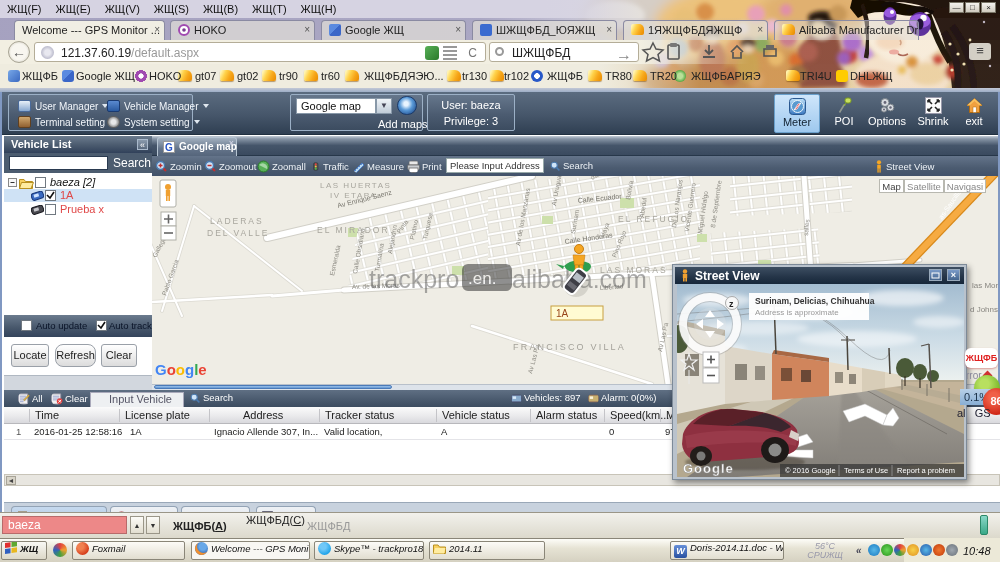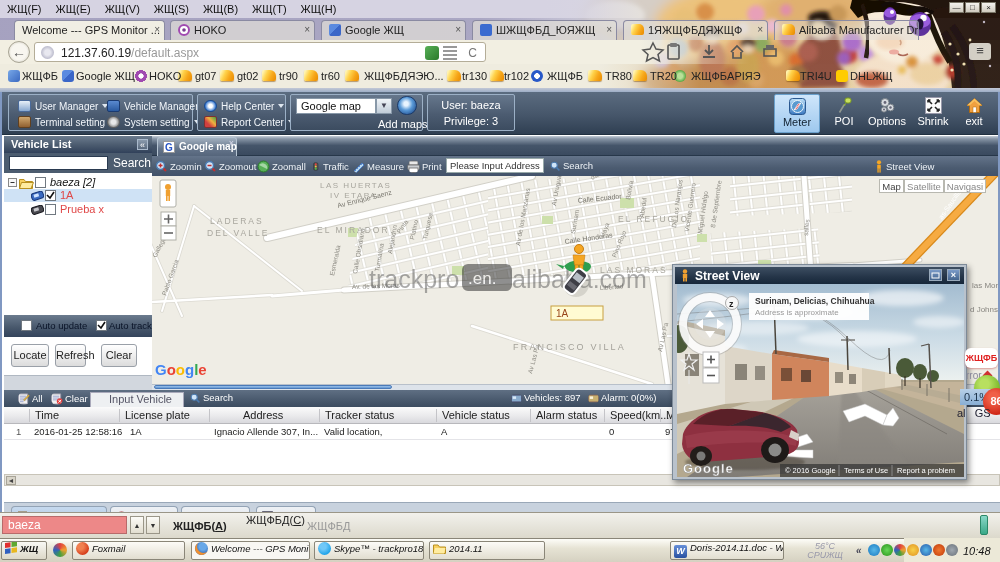--- a/index.html
+++ b/index.html
@@ -225,20 +225,25 @@
   </div>
   <div id="navbar">
     <div style="position:absolute;left:8px;top:1px;width:22px;height:22px;border-radius:11px;background:radial-gradient(circle,#f8f6f0 55%,#c8c4b4);border:1px solid #a8a494;color:#555;text-align:center;line-height:20px;font-size:14px;">←</div>
     <div class="inputbox" style="left:34px;top:2px;width:452px;height:20px;">
       <span style="position:absolute;left:6px;top:3px;width:13px;height:13px;border-radius:7px;background:radial-gradient(circle,#e8e8f0 30%,#9898b0);"></span>
       <span style="position:absolute;left:26px;top:3px;font-size:12px;color:#222;">121.37.60.19<span style="color:#999;">/default.aspx</span></span>
       <span style="position:absolute;right:46px;top:3px;width:14px;height:14px;background:linear-gradient(135deg,#58b058,#2a7a2a);border-radius:3px;"></span>
       <span style="position:absolute;right:28px;top:3px;width:14px;height:14px;background:repeating-linear-gradient(0deg,#999 0 2px,#fff 2px 4px);"></span>
       <span style="position:absolute;right:8px;top:3px;font-size:12px;color:#777;">C</span>
     </div>
+    <div class="inputbox" style="left:489px;top:2px;width:150px;height:20px;">
+      <span style="position:absolute;left:5px;top:4px;width:9px;height:9px;border-radius:6px;border:2px solid #999;"></span>
+      <span style="position:absolute;left:22px;top:3px;font-size:12px;color:#222;">ШЖЩФБД</span>
+      <span style="position:absolute;right:6px;top:3px;color:#888;">→</span>
+    </div>
     <svg width="160" height="24" viewBox="0 0 160 24" style="position:absolute;left:640px;top:0;">
       <path d="M13 3 L16 9 L23 10 L18 14.5 L19.5 21 L13 17.5 L6.5 21 L8 14.5 L3 10 L10 9 Z" fill="none" stroke="#555" stroke-width="1.5"></path>
       <rect x="28" y="5" width="11" height="14" fill="none" stroke="#555" stroke-width="1.6" rx="1"></rect>
           <rect x="30" y="3" width="7" height="4" fill="#777" rx="1"></rect>
       <path d="M69 5 L69 13 M65 10 L69 14 L73 10 M63 17 L75 17" stroke="#555" stroke-width="1.8" fill="none"></path>
       <path d="M91 12 L97 6 L103 12 M93 12 L93 18 L101 18 L101 12" stroke="#555" stroke-width="1.7" fill="none"></path>
       <rect x="124" y="9" width="12" height="7" fill="none" stroke="#555" stroke-width="1.6"></rect>
           <rect x="126" y="5" width="8" height="4" fill="#666"></rect>
     </svg>
     <span style="position:absolute;left:969px;top:3px;width:22px;height:17px;background:rgba(240,237,228,0.85);border-radius:3px;color:#444;font-size:13px;font-weight:bold;text-align:center;line-height:15px;">≡</span>
@@ -280,24 +285,20 @@
 </div>
 <div id="appedge"></div>
 <div id="app">
   <div id="appnav">
     <div class="npanel" style="left:6px;width:185px;">
       <div class="nitem" style="left:9px;top:5px;"><span class="ic" style="background:linear-gradient(#e8f0f8,#88a8d0);border:1px solid #4a6a9a;"></span>User Manager<span class="dar"></span></div>
       <div class="nitem" style="left:98px;top:5px;"><span class="ic" style="background:linear-gradient(#5a8ad0,#2a5aa0);border:1px solid #1a3a70;"></span>Vehicle Manager<span class="dar"></span></div>
       <div class="nitem" style="left:9px;top:21px;"><span class="ic" style="background:linear-gradient(#d0a870,#906030);border:1px solid #604020;"></span>Terminal setting<span class="dar"></span></div>
       <div class="nitem" style="left:98px;top:21px;"><span class="ic" style="background:radial-gradient(circle,#e8e8e8 30%,#909090 70%);border:1px solid #606060;border-radius:7px;"></span>System setting<span class="dar"></span></div>
     </div>
-    <div class="npanel" style="left:195px;width:89px;">
-      <div class="nitem" style="left:6px;top:5px;"><span class="ic" style="background:radial-gradient(circle,#fff 25%,#3a7ad0 70%);border-radius:7px;border:1px solid #1a4a90;"></span>Help Center<span class="dar"></span></div>
-      <div class="nitem" style="left:6px;top:21px;"><span class="ic" style="background:linear-gradient(45deg,#d04040 30%,#f0b040 60%,#40a040);border:1px solid #803030;"></span>Report Center<span class="dar"></span></div>
-    </div>
     <div class="npanel" style="left:288px;width:133px;">
       <div style="position:absolute;left:5px;top:3px;width:80px;height:16px;background:#fff;border:1px solid #8898a8;font-size:11px;color:#111;line-height:14px;padding-left:4px;">Google map</div>
       <div style="position:absolute;left:85px;top:3px;width:16px;height:16px;background:linear-gradient(#f0f4f8,#c0ccd8);border:1px solid #8898a8;color:#445;font-size:8px;text-align:center;line-height:14px;">▼</div>
       <div style="position:absolute;left:106px;top:1px;width:20px;height:19px;border-radius:10px;background:radial-gradient(circle at 45% 40%,#e8f4ff 15%,#5a9ad8 45%,#2a5a9a 80%);border:1px solid #1a3a6a;"></div>
       <div style="position:absolute;left:87px;top:23px;font-size:11px;white-space:nowrap;">Add maps</div>
     </div>
     <div class="npanel" style="left:425px;width:88px;text-align:center;">
       <div style="margin-top:4px;">User: baeza</div>
       <div style="margin-top:4px;">Privilege: 3</div>
     </div>
@@ -397,21 +398,21 @@
           <span style="position:absolute;left:32px;top:5px;">Auto update</span>
       <span class="cb" style="left:92px;top:5px;">
             <svg width="9" height="9" style="position:absolute;left:0;top:0;">
               <path d="M1 4 L4 7 L8 1" stroke="#111" stroke-width="1.6" fill="none"></path>
             </svg>
           </span>
           <span style="position:absolute;left:105px;top:5px;">Auto track</span>
     </div>
     <div id="lpbtns">
       <div class="wbtn" style="left:7px;width:38px;">Locate</div>
-      <div class="wbtn" style="left:51px;width:31px;">Refresh</div>
+      <div class="wbtn" style="left:51px;width:41px;border-radius:8px;">Refresh</div>
       <div class="wbtn" style="left:97px;width:36px;">Clear</div>
     </div>
     <div id="lpgray"></div>
   </div>
 
   <div id="maparea">
     <div id="maptabs">
       <div id="mapgtab">
         <span style="position:absolute;left:5px;top:3px;width:12px;height:12px;background:#fff;border:1px solid #999;color:#2a56c6;font-weight:bold;font-size:10px;line-height:12px;text-align:center;">G</span>
         <span style="position:absolute;left:21px;top:3px;white-space:nowrap;">Google map</span>

